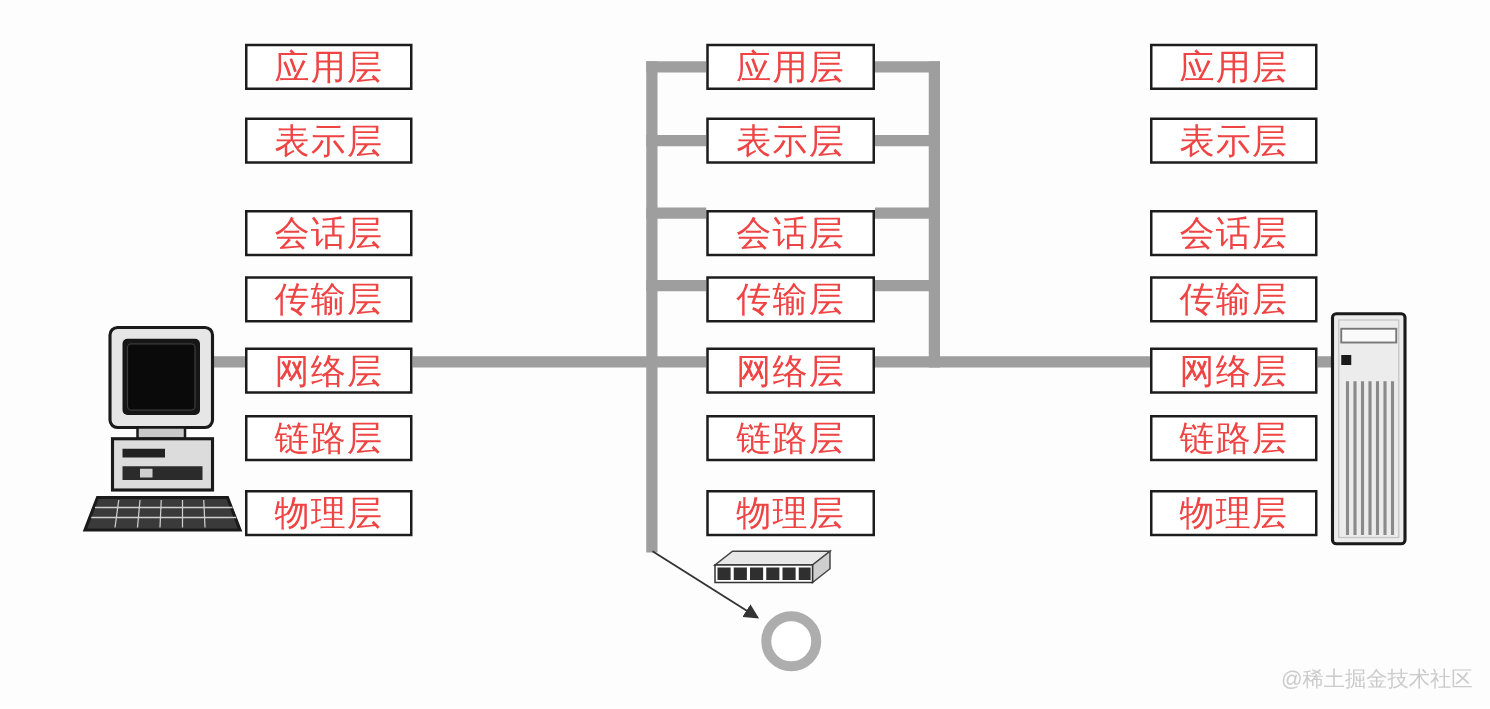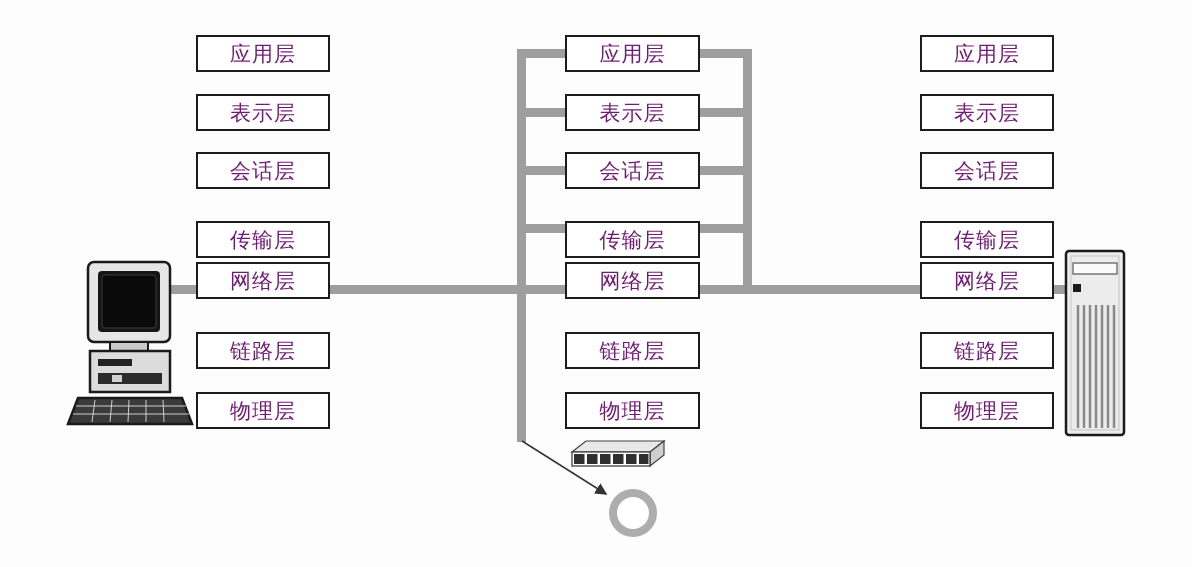--- a/index.html
+++ b/index.html
@@ -8,27 +8,27 @@
     position:relative; width:1192px; height:567px;
     background:var(--background,#fdfdfd);
     font-family:"Liberation Sans","DejaVu Sans",sans-serif;
     overflow:hidden;
   }
   .box {
     position:absolute; height:37px;
     background:var(--box-bg,#fff);
     border:2px solid var(--box-border,#1c1c1c);
     display:flex; align-items:center; justify-content:center;
-    font-size:21px; color:#701a75; letter-spacing:1px; z-index:3;
+    font-size:28px; color:#ef4444; letter-spacing:1px; z-index:3;
   }
   .col-l { left:196px; width:134px; }
   .col-m { left:565px; width:135px; }
   .col-r { left:920px; width:134px; }
-  .r0{top:35px}.r1{top:94px}.r2{top:152px}.r3{top:221px}
-  .r4{top:262px}.r5{top:332px}.r6{top:392px}
+  .r0{top:35px}.r1{top:94px}.r2{top:168px}.r3{top:221px}
+  .r4{top:278px}.r5{top:332px}.r6{top:392px}
   .gline { position:absolute; background:var(--line,#9e9e9e); z-index:1; }
   .h9 { height:9px; }
   .icons { position:absolute; left:0; top:0; z-index:2; pointer-events:none; }
   .watermark {
     position:absolute; right:14px; bottom:12px;
     font-size:17px; color:var(--watermark,#cbcbcb); z-index:4;
   }
 </style>
 </head>
 <body>
@@ -126,13 +126,14 @@
       <rect x="613" y="454" width="10.5" height="10" fill="#2f2f2f"></rect>
       <rect x="626" y="454" width="10.5" height="10" fill="#2f2f2f"></rect>
       <rect x="639" y="454" width="9.5" height="10" fill="#2f2f2f"></rect>
     </g>
 
     <line x1="522" y1="441" x2="606" y2="494" stroke="#333" stroke-width="1.5" marker-end="url(#arrowhead)"></line>
 
     <circle cx="633" cy="513" r="20" fill="#ffffff" stroke="#adadad" stroke-width="8"></circle>
   </svg>
 
+  <div class="watermark">@稀土掘金技术社区</div>
 </div>
 
 </body></html>

